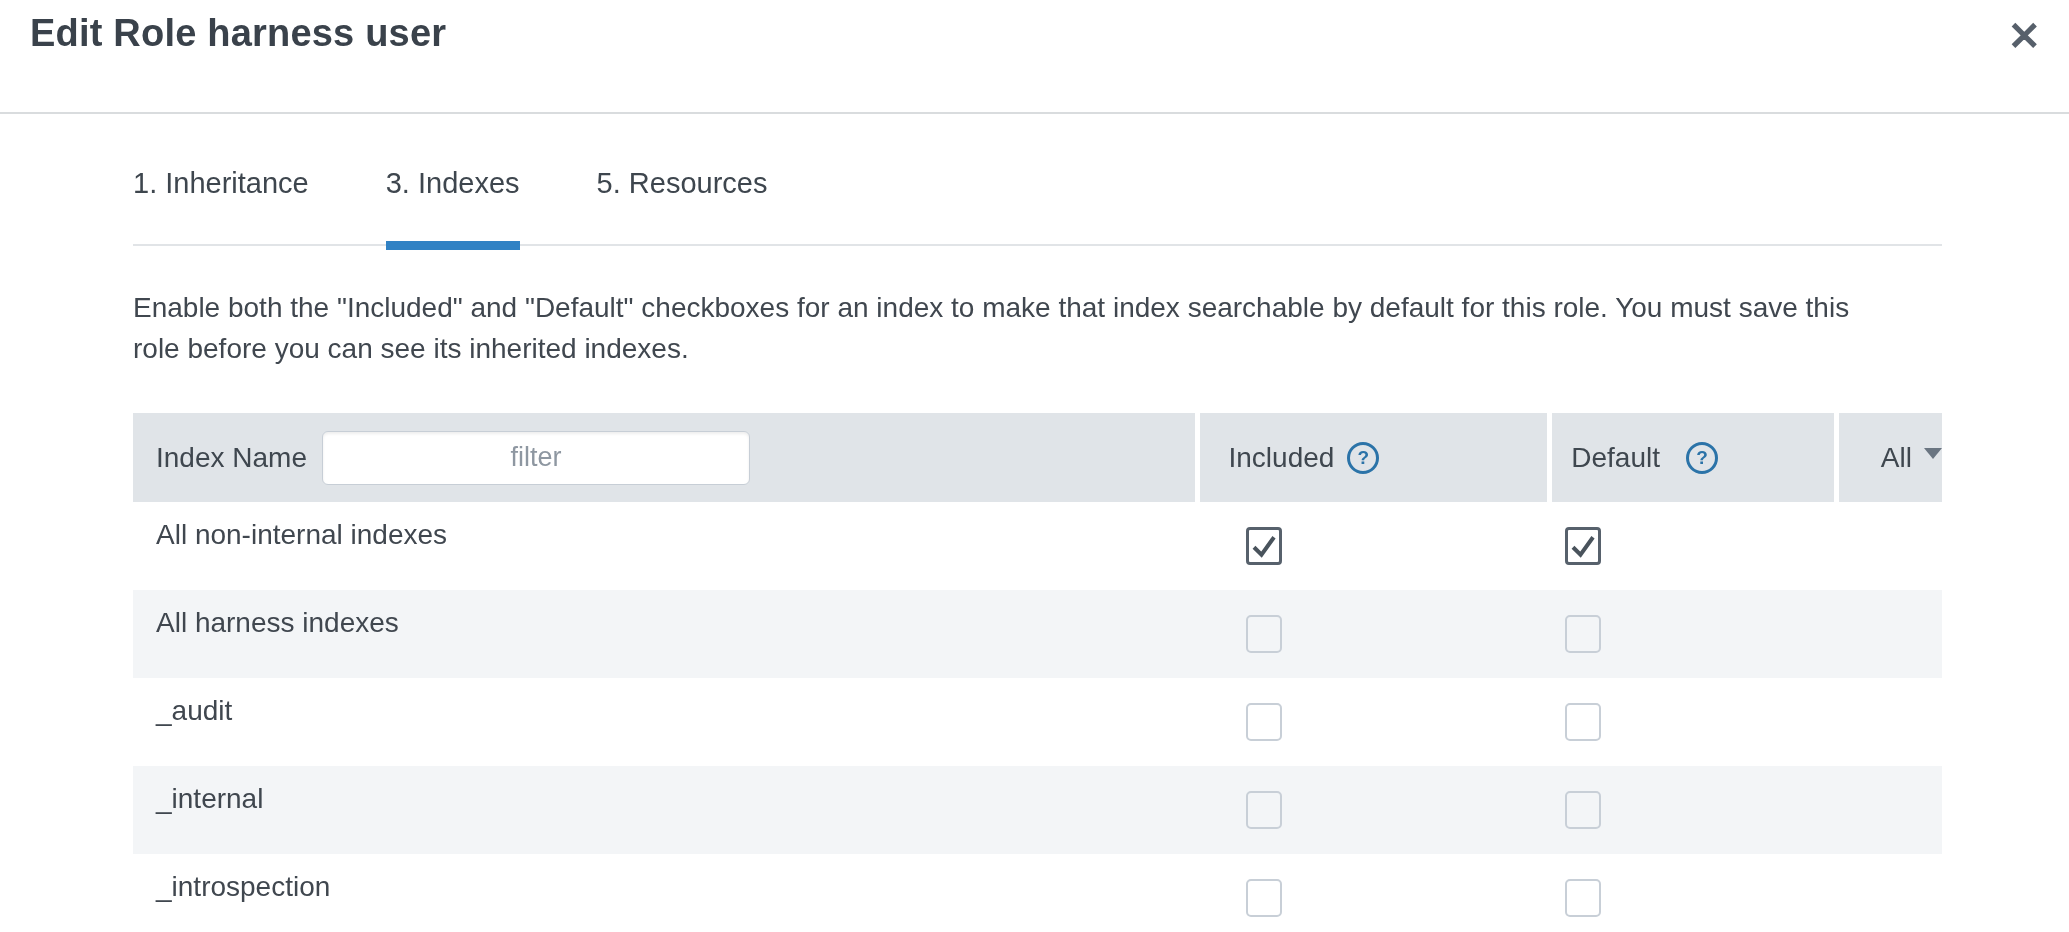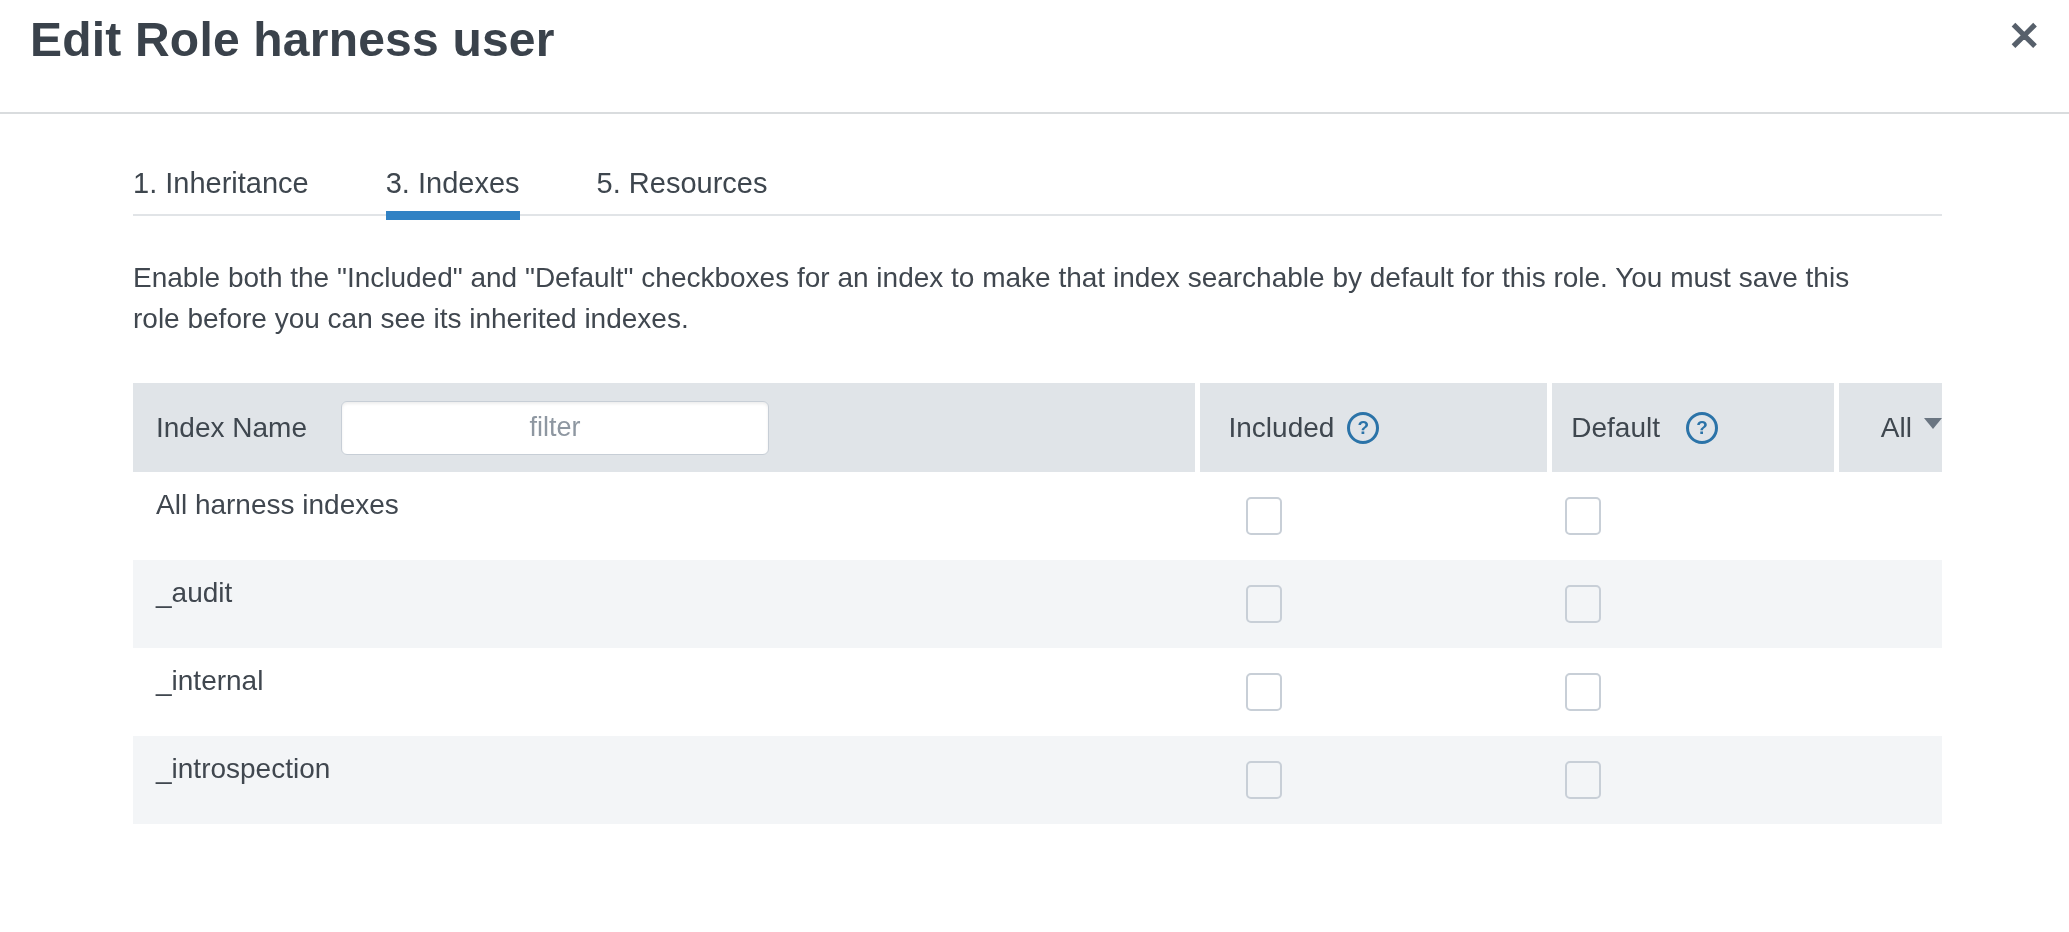--- a/index.html
+++ b/index.html
@@ -17,21 +17,21 @@
   html,body{width:2069px;height:932px;}
   body{
     position:relative;
     overflow:hidden;
     background:#ffffff;
     font-family:"Liberation Sans", sans-serif;
     color:var(--text-body);
   }
   .modal-title{
     position:absolute;left:30px;top:12px;
-    font-size:48px;font-weight:bold;color:var(--text-dark);
+    font-size:38px;font-weight:bold;color:var(--text-dark);
     letter-spacing:0.2px;
   }
   .close-btn{
     position:absolute;right:22px;top:10px;
     font-size:40px;font-weight:bold;color:#57606b;
     line-height:1;cursor:pointer;padding:6px;
   }
   .top-divider{
     position:absolute;left:0;top:112px;width:2069px;height:2px;
     background:var(--divider);
@@ -40,40 +40,40 @@
     position:absolute;left:133px;top:150px;width:1809px;
   }
   
   .tabs{
     display:flex;gap:77px;
     border-bottom:2px solid #e1e4e7;
   }
   .tab{
     position:relative;
     font-size:29px;color:#3e464e;
-    padding:17px 0 14px 0;
+    padding:17px 0 44px 0;
     cursor:pointer;white-space:nowrap;
   }
   .tab.active::after{
     content:"";
     position:absolute;left:0;right:0;bottom:-6px;height:9px;
     background:var(--accent-blue);
   }
   
   .description{
     margin-top:41px;
     width:1760px;
     font-size:28px;line-height:41px;color:var(--text-body);
   }
   
   .index-table{margin-top:44px;width:1809px;}
   .thead{display:flex;gap:5px;height:89px;}
   .th{background:var(--header-bg);display:flex;align-items:center;font-size:28px;color:#3f474f;}
   .th-index{width:1086px;padding-left:23px;}
-  .th-index .col-label{margin-right:34px;white-space:nowrap;}
+  .th-index .col-label{margin-right:15px;white-space:nowrap;}
   .filter-input{
     width:428px;height:54px;
     border:1px solid #c7ced6;border-radius:6px;
     background:#fff;
     box-shadow:inset 0 2px 3px rgba(0,0,0,0.07);
     font-family:"Liberation Sans", sans-serif;
     font-size:27px;color:#40474f;
     padding:0 18px;outline:none;text-align:center;
   }
   .filter-input::placeholder{color:#8e97a1;}
@@ -148,20 +148,33 @@
         <span>Default</span>
         <span class="help-icon">?</span>
       </div>
       <div class="th th-all">
         <span>All</span>
         <span class="caret-down"></span>
       </div>
     </div>
     <div class="tbody">
         <div class="trow">
+    <span class="row-label">All non-internal indexes</span>
+    <span class="cb cb-included checked">
+      <svg viewBox="0 0 24 24">
+        <polyline points="4,13 10,19 20,5" fill="none" stroke="#49535c" stroke-width="3.2"></polyline>
+      </svg>
+    </span>
+    <span class="cb cb-default checked">
+      <svg viewBox="0 0 24 24">
+        <polyline points="4,13 10,19 20,5" fill="none" stroke="#49535c" stroke-width="3.2"></polyline>
+      </svg>
+    </span>
+  </div>
+        <div class="trow">
     <span class="row-label">All harness indexes</span>
     <span class="cb cb-included">
       
     </span>
     <span class="cb cb-default">
       
     </span>
   </div>
         <div class="trow">
     <span class="row-label">_audit</span>

